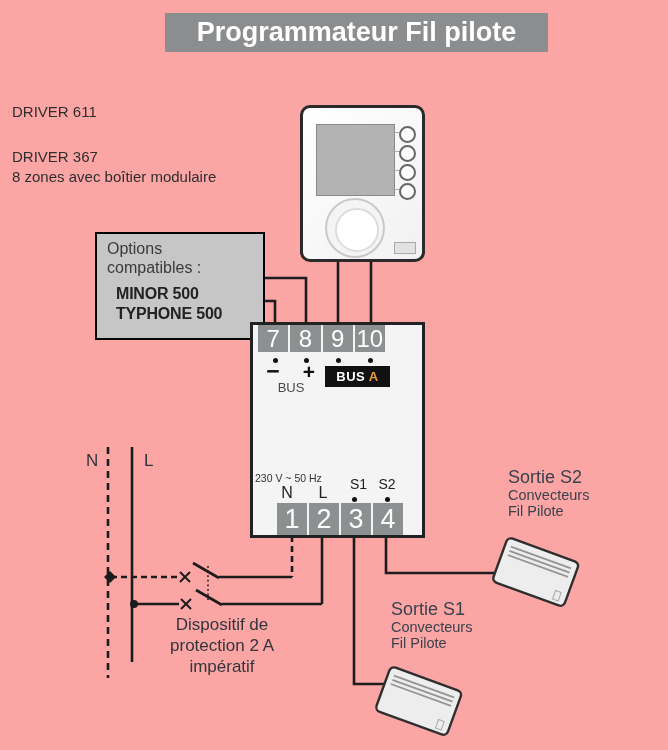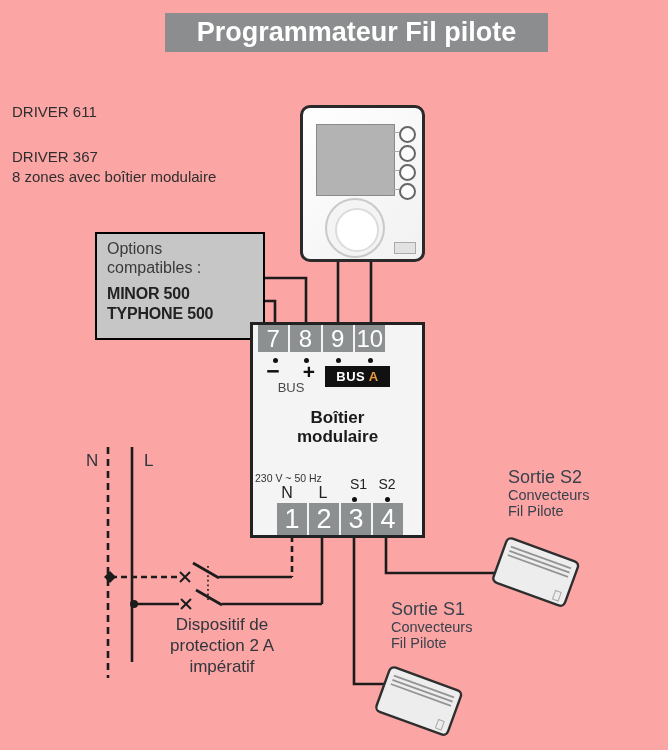--- a/index.html
+++ b/index.html
@@ -35,21 +35,21 @@
   .device .dial-inner{left:8px;top:8px;width:40px;height:40px;border:2px solid #dcdcdc;border-radius:50%;background:#ffffff;}
   .device .logo{right:6px;bottom:5px;width:20px;height:10px;background:#e2e2e2;border:1px solid #aaaaaa;}
 
   
   .options{
     left:95px;top:232px;width:156px;height:99px;background:#c6c6c6;border:2px solid #000000;
     padding:5px 0 0 10px;box-sizing:content-box;
   }
   .options .head{font-size:16px;line-height:19px;color:#3a3a3a;}
   .options .item{font-size:16px;line-height:20px;font-weight:bold;letter-spacing:-0.2px;color:#222222;}
-  .options .items{margin-top:7px;}
+  .options .items{margin-top:7px;margin-left:9px;}
 
   
   .module{
     left:250px;top:322px;width:169px;height:210px;background:#f4f4f4;border:3px solid #222222;
   }
   .tband{left:5px;top:0;width:127px;height:27px;display:flex;gap:2px;}
   .bband{left:24px;top:178px;width:126px;height:32px;display:flex;gap:2px;}
   .tcell{flex:1;background:#8d9091;color:#ffffff;text-align:center;}
   .tband .tcell{font-size:24px;line-height:28px;}
   .bband .tcell{font-size:27px;line-height:33px;}
@@ -191,24 +191,20 @@
     <div class="dot abs" style="left:51px;top:33px;"></div>
     <div class="dot abs" style="left:83px;top:33px;"></div>
     <div class="dot abs" style="left:115px;top:33px;"></div>
     <div class="minus abs">−</div>
     <div class="plus abs">+</div>
     <div class="bus-word abs">BUS</div>
     <div class="bus-a abs">
       <span>BUS</span>
       <span class="accent">A</span>
     </div>
-    <div class="module-name abs">
-      <div>Boîtier</div>
-      <div>modulaire</div>
-    </div>
     <div class="power abs">230 V ~ 50 Hz</div>
     <div class="nl abs" style="left:22px;">N</div>
     <div class="nl abs" style="left:58px;">L</div>
     <div class="s-lab abs" style="left:88px;text-align:right;">S1</div>
     <div class="s-lab abs" style="left:121px;">S2</div>
     <div class="dot abs" style="left:99px;top:172px;"></div>
     <div class="dot abs" style="left:132px;top:172px;"></div>
     <div class="bband abs">
       <div class="tcell">1</div>
       <div class="tcell">2</div>

